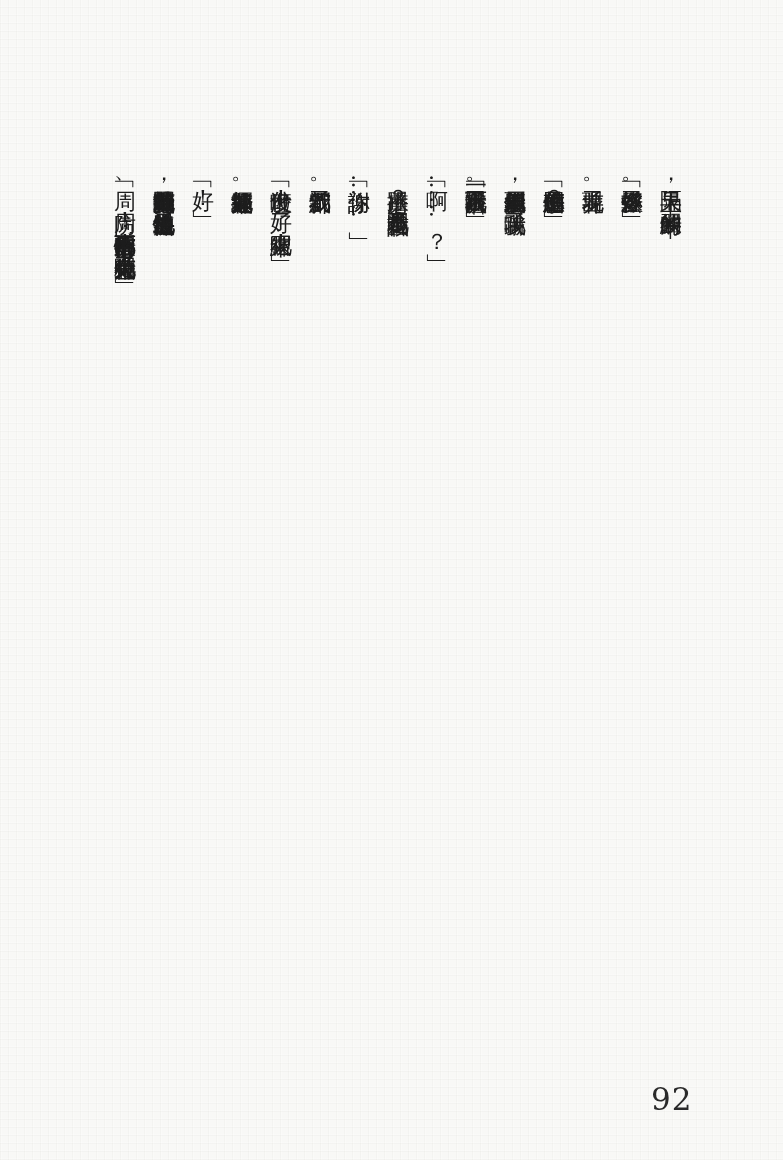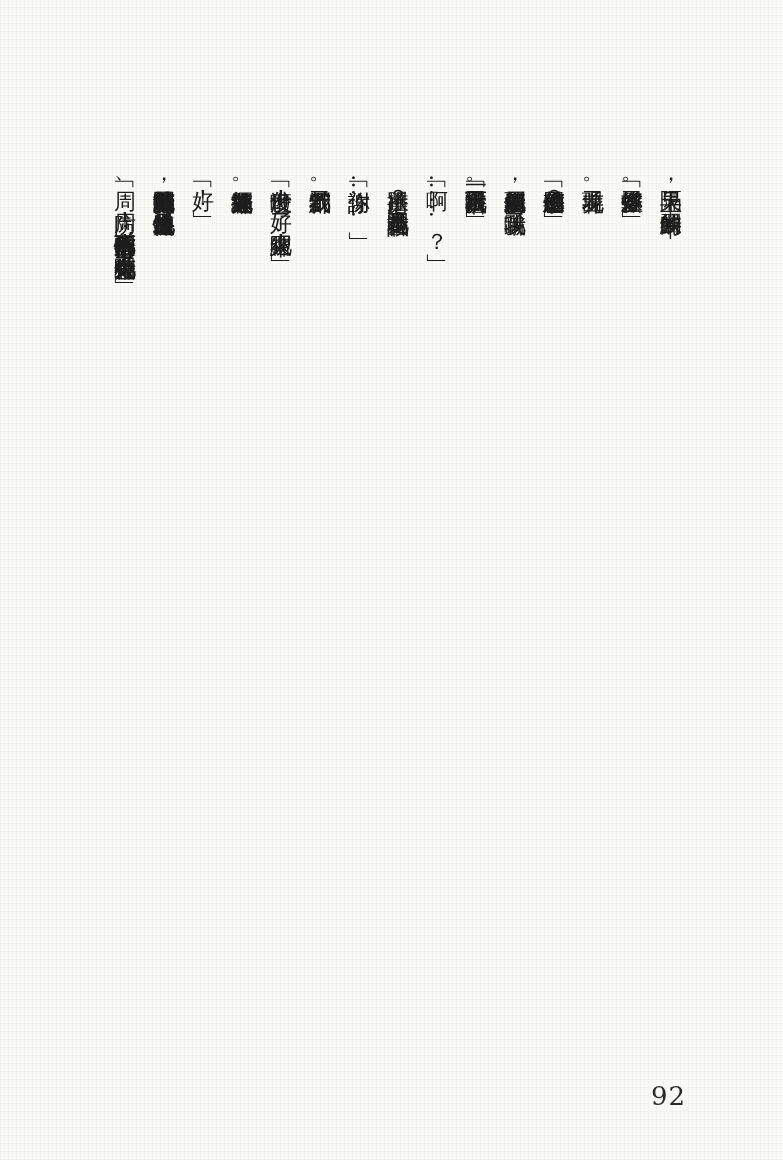--- a/index.html
+++ b/index.html
@@ -40,21 +40,21 @@
     padding: 0;
     line-height: 39px;      
     letter-spacing: 0;
     white-space: nowrap;
   }
   .page-number {
     position: absolute;
     left: 651px;
     top: 1081px;
     font-family: "DejaVu Serif", "Liberation Serif", serif;
-    font-size: 26px;
+    font-size: 31px;
     letter-spacing: 1px;
     color: #2a2a2a;
   }
 </style>
 </head>
 <body>
 
 <div class="page">
   <div class="text-block">
     <p>隔天早上，練習的時候——</p>

